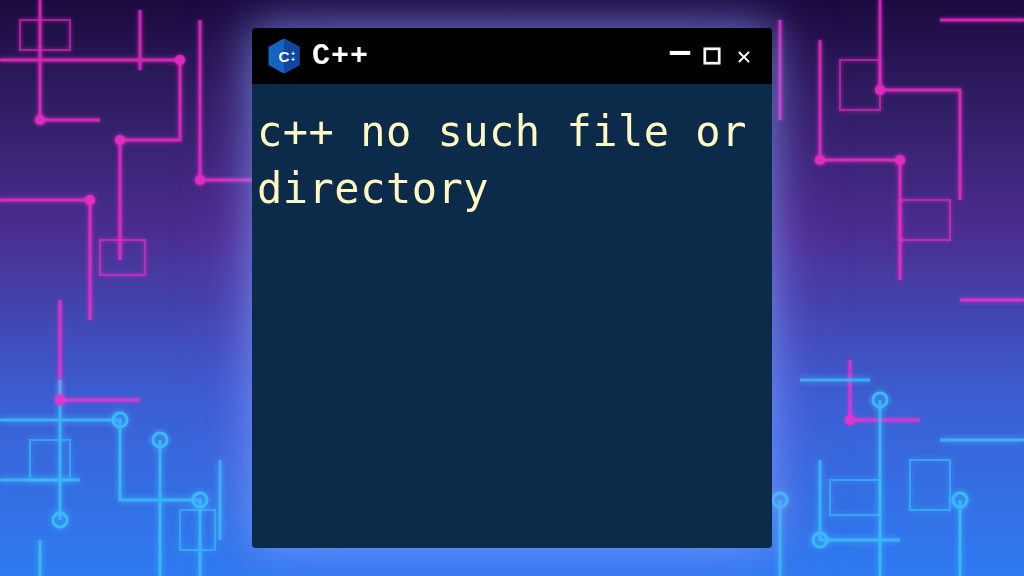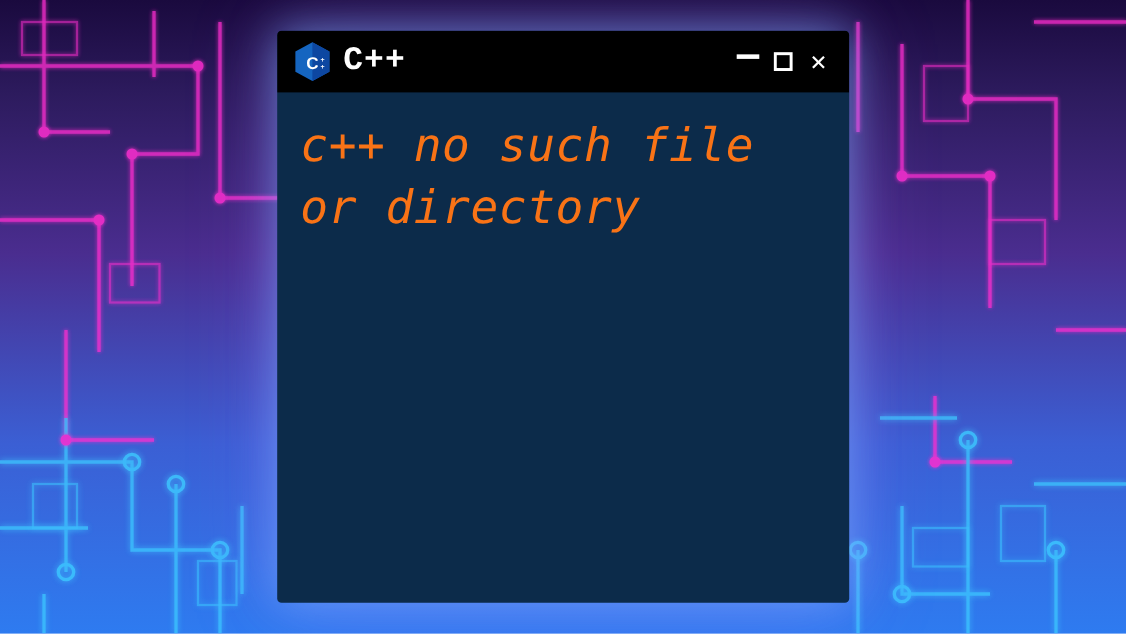--- a/index.html
+++ b/index.html
@@ -82,28 +82,27 @@
       cursor: pointer;
       line-height: 1;
     }
     
     .ctrl-min { font-size: 34px; position: relative; top: -6px; }
     .ctrl-max svg { width: 18px; height: 18px; }
     .ctrl-close { font-size: 24px; }
     
     .content {
       flex: 1;
-      padding: 20px 21px;
-      color: #f97316;
+      padding: 20px 5px;
+      color: #fef9c3;
       font-size: 42px;
       font-family: 'Consolas', 'DejaVu Sans Mono', 'Courier New', monospace;
       line-height: 1.35;
       letter-spacing: 0.5px;
       word-wrap: break-word;
-      font-style: italic;
     }
   </style>
 </head>
 <body>
 
 <div class="circuit-bg">
   <svg viewBox="0 0 1024 576" preserveAspectRatio="xMidYMid slice">
     <defs>
       <filter id="glow">
         <feGaussianBlur stdDeviation="2" result="b"></feGaussianBlur>

